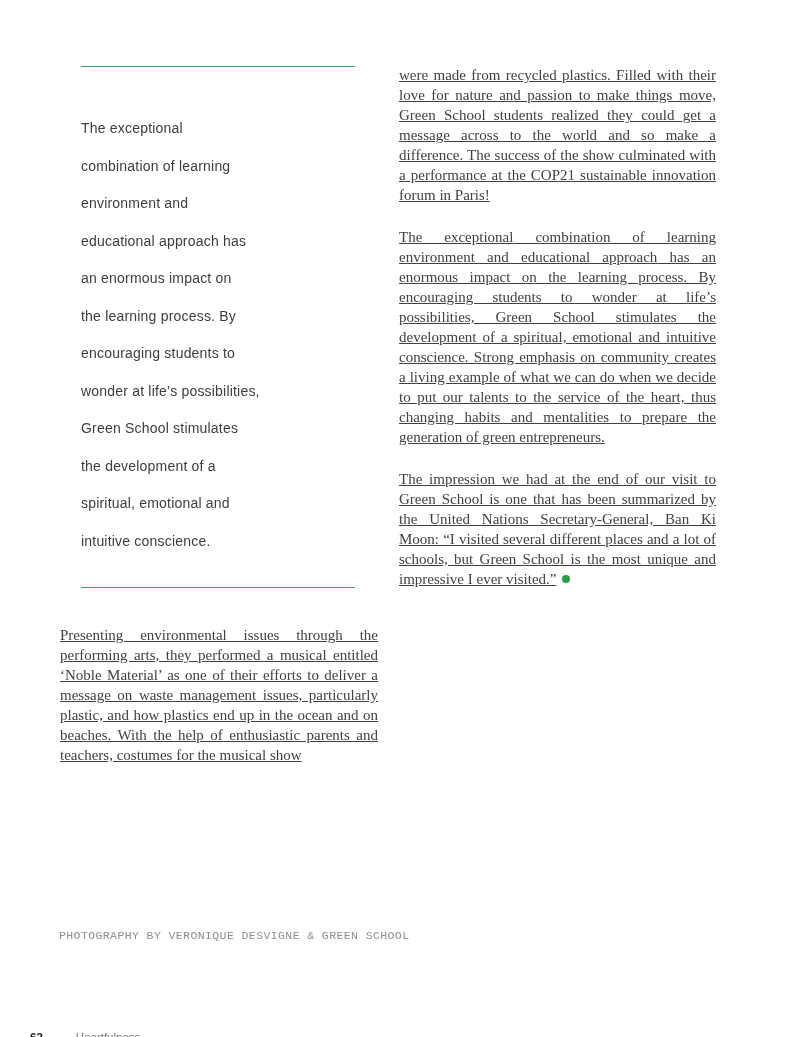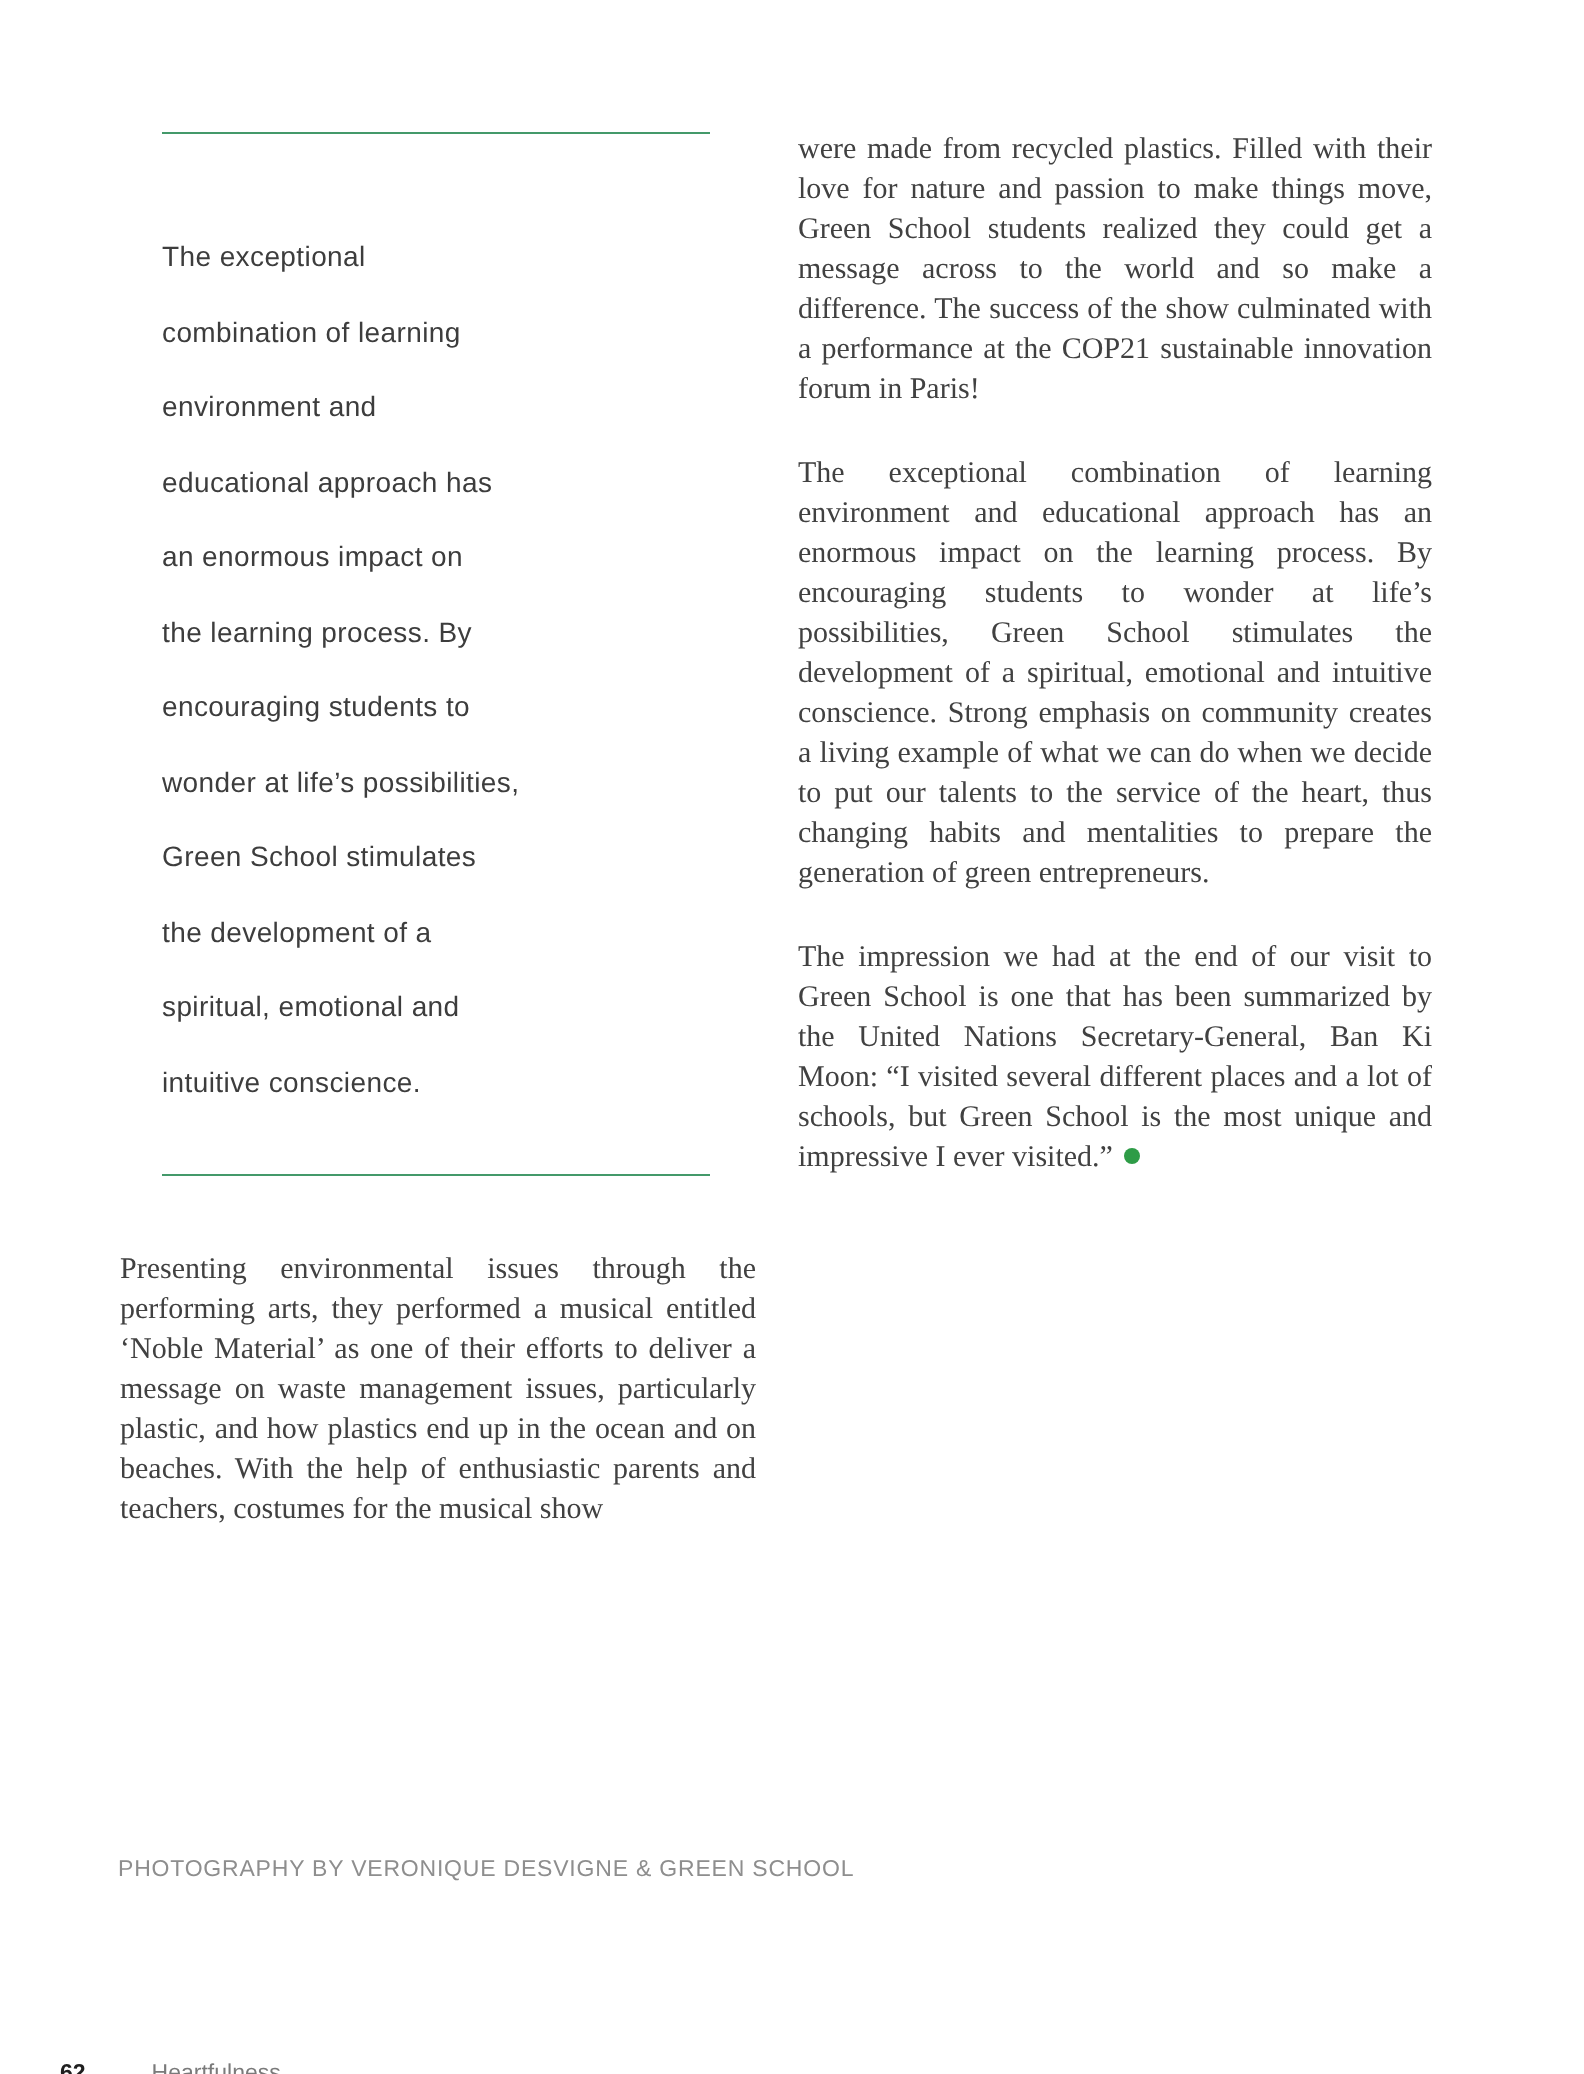--- a/index.html
+++ b/index.html
@@ -40,20 +40,21 @@
   .col {
     position: absolute;
     font-size: 15px;
     line-height: 20px;
     color: #414141;
     text-align: justify;
     hyphens: none;
   }
   .col p {
     margin: 0 0 22px 0;
+    text-decoration: underline;
   }
   .col-left {
     left: 60px;
     top: 625px;
     width: 318px;
   }
   .col-right {
     left: 399px;
     top: 65px;
     width: 317px;
@@ -64,21 +65,21 @@
     height: 8px;
     border-radius: 50%;
     background: var(--bullet-green, #2e9c47);
     margin-left: 6px;
     transform: translateY(-1px);
   }
   .credit {
     position: absolute;
     left: 59px;
     top: 929px;
-    font-family: Liberation Sans, sans-serif;
+    font-family: Liberation Mono, monospace;
     font-size: 11.5px;
     letter-spacing: 0.4px;
     color: #8e8e8e;
   }
   .footer {
     position: absolute;
     left: 30px;
     top: 997px;
     font-family: "Liberation Sans", sans-serif;
     font-size: 11.5px;

